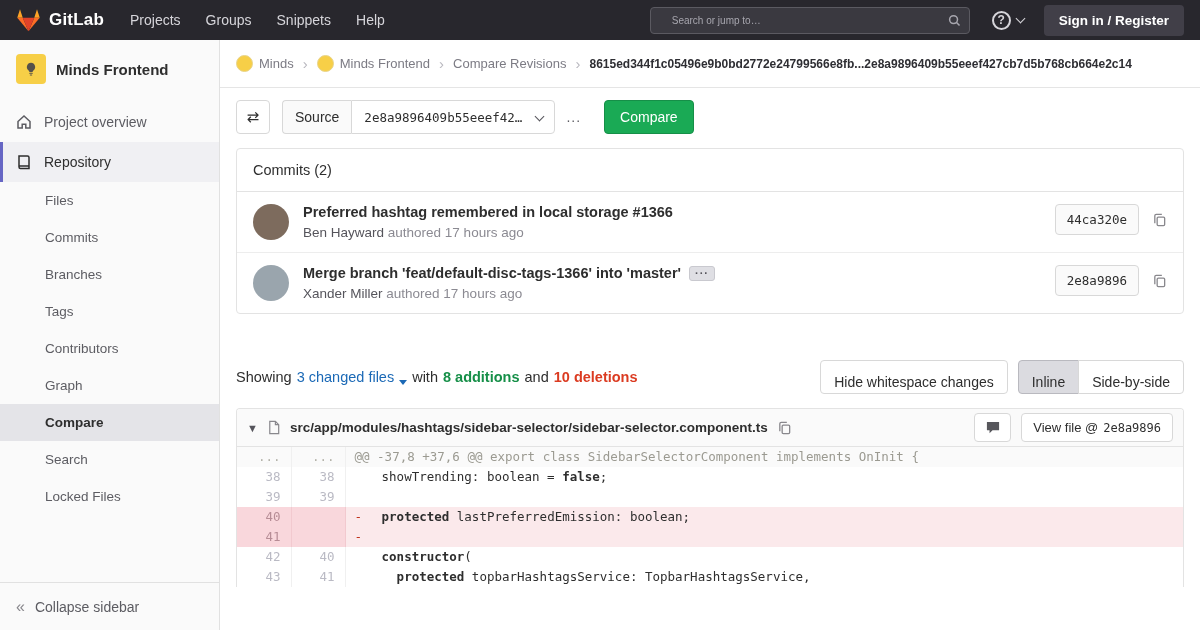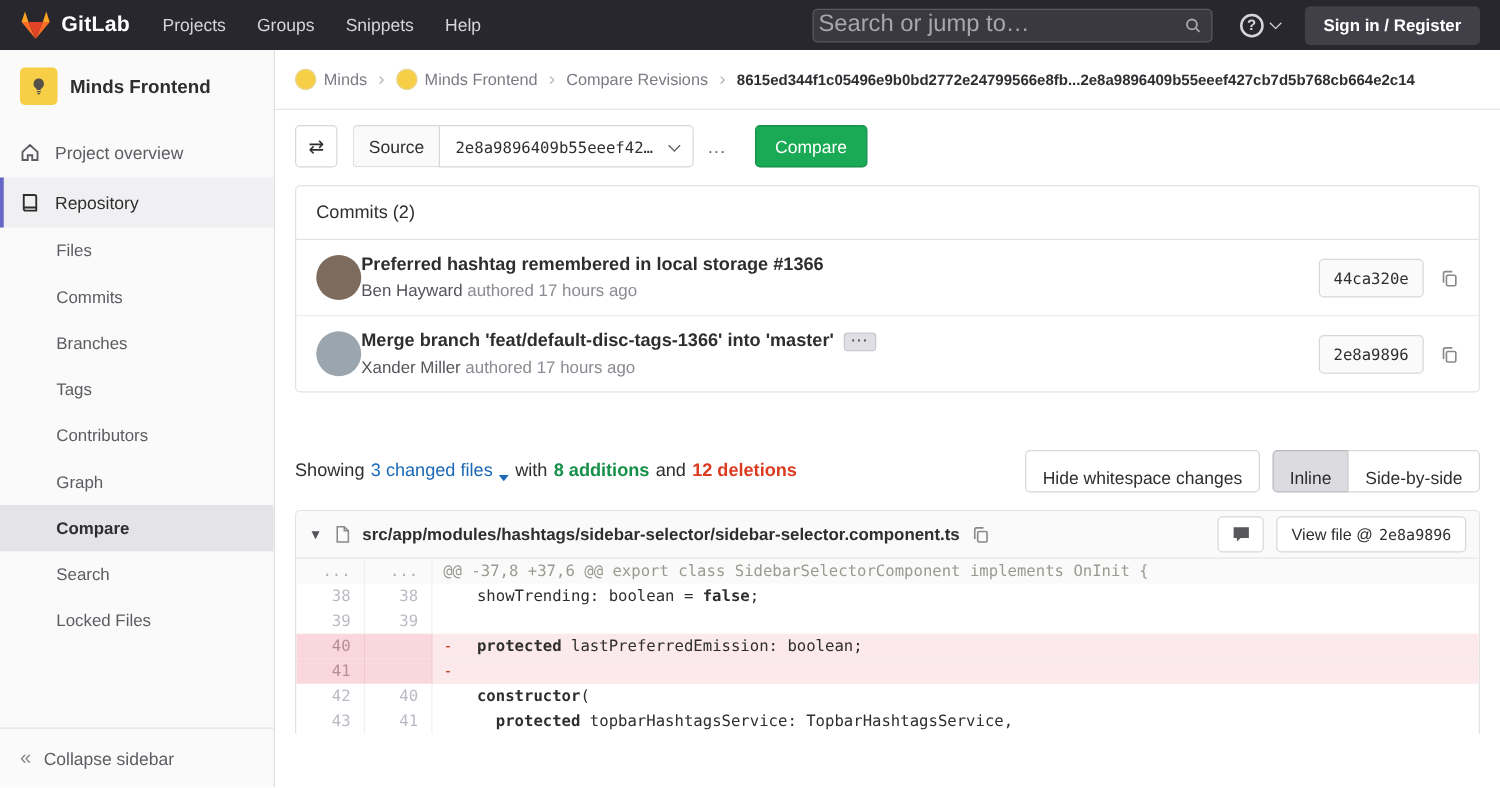--- a/index.html
+++ b/index.html
@@ -8,21 +8,21 @@
   a{text-decoration:none;color:inherit}
   button{font-family:inherit;cursor:pointer}
 
   
   .navbar{position:absolute;top:0;left:0;right:0;height:40px;background:#28272d;display:flex;align-items:center;padding:0 16px;z-index:20}
   .brand{display:flex;align-items:center;gap:8px;margin-right:26px;cursor:pointer}
   .brand-name{color:#fff;font-size:17px;font-weight:700;letter-spacing:.2px}
   .nav-links{display:flex;gap:25px}
   .nav-links a{color:#d6d5da;font-size:14px;cursor:pointer}
   .nav-search{position:relative;margin-left:auto;width:320px}
-  .nav-search input{width:100%;height:27px;background:#3a3940;border:1px solid #5b5a61;border-radius:4px;color:#c9c8cf;font-size:19px;padding:0 30px 0 4px;font-family:inherit;outline:none}
+  .nav-search input{width:100%;height:27px;background:#3a3940;border:1px solid #5b5a61;border-radius:4px;color:#c9c8cf;font-size:10px;padding:0 30px 0 21px;font-family:inherit;outline:none}
   .nav-search input::placeholder{color:#a7a6ae}
   .search-icon{position:absolute;right:8px;top:6px;pointer-events:none}
   .nav-help{display:flex;align-items:center;gap:6px;margin:0 20px 0 22px;cursor:pointer}
   .qcircle{width:19px;height:19px;border:2px solid #d6d5da;border-radius:50%;color:#d6d5da;font-size:12px;font-weight:700;display:flex;align-items:center;justify-content:center}
   .chevron{display:inline-block;width:7px;height:7px;border-right:1.6px solid currentColor;border-bottom:1.6px solid currentColor;transform:rotate(45deg);margin-top:-4px;color:#d6d5da}
   .signin{background:#413f48;border:none;border-radius:4px;color:#fff;font-size:13.5px;font-weight:700;padding:8px 15px}
 
   
   .sidebar{position:absolute;top:40px;left:0;width:220px;bottom:0;background:#fafafa;border-right:1px solid #e1e1e1;display:flex;flex-direction:column;z-index:10}
   .project-ctx{display:flex;align-items:center;gap:10px;padding:14px 16px;flex:none}
@@ -54,21 +54,21 @@
   .igroup{display:flex;height:34px}
   .ilabel{display:flex;align-items:center;background:#fafafa;border:1px solid #d8d8d8;border-right:0;border-radius:4px 0 0 4px;padding:0 12px;font-size:14px;color:#2e2e2e}
   .idrop{display:flex;align-items:center;background:#fff;border:1px solid #d8d8d8;border-radius:0 4px 4px 0;padding:0 11px 0 12px;font-family:"DejaVu Sans Mono","Liberation Mono",monospace;font-size:12.5px;color:#2e2e2e;cursor:pointer;min-width:198px;justify-content:space-between;gap:14px}
   .idrop .chevron{color:#55545b;margin-top:-2px}
   .fdots{margin:0 11px;color:#5c5c62;letter-spacing:1px}
   .compare-btn{margin-left:12px;height:34px;padding:0 15px;background:var(--compare-green,#1aaa55);border:1px solid #168f48;border-radius:4px;color:#fff;font-size:14px}
 
   
   .commits-box{margin-top:14px;border:1px solid #e3e3e3;border-radius:4px}
   .commits-header{padding:13px 16px;font-size:14.5px;color:#2e2e2e;border-bottom:1px solid #e3e3e3}
-  .commit-row{display:flex;align-items:center;padding:12px 16px}
+  .commit-row{display:flex;align-items:flex-start;gap:14px;padding:12px 16px}
   .commit-row + .commit-row{border-top:1px solid #ededed}
   .commit-avatar{width:36px;height:36px;border-radius:50%;flex:none;background:#8a8a8a}
   .commit-main{min-width:0}
   .commit-title{display:flex;align-items:center;gap:8px;font-size:14.5px;font-weight:700;color:#2e2e2e;margin-bottom:5px}
   .commit-title > span{cursor:pointer}
   .expand-btn{background:#dfdfe4;border:1px solid #c9c9cf;border-radius:3px;height:15px;padding:0 5px;font-size:11px;line-height:11px;color:#55545b;letter-spacing:1px;font-weight:700}
   .commit-meta{display:block;font-size:13.5px;color:#8b8a92;font-weight:400}
   .commit-meta .author{color:#55545b;cursor:pointer}
   .commit-right{margin-left:auto;display:flex;align-items:center;gap:13px}
   .sha-btn{border:1px solid #d8d8d8;background:#fafafa;border-radius:4px;padding:7px 11px;font-family:"DejaVu Sans Mono","Liberation Mono",monospace;font-size:12.5px;color:#2e2e2e}
@@ -270,21 +270,21 @@
 
     <div class="stats-row">
       <span class="piece">Showing</span>
       <span class="files-link">
         <span>3 changed files</span>
         <span class="caret-down"></span>
       </span>
       <span class="piece">with</span>
       <span class="additions">8 additions</span>
       <span class="piece">and</span>
-      <span class="deletions">12 deletions</span>
+      <span class="deletions">10 deletions</span>
       <div class="stats-buttons">
         <button class="btn-plain">Hide whitespace changes</button>
         <div class="seg">
           <button class="btn-plain seg-left active">Inline</button>
           <button class="btn-plain seg-right">Side-by-side</button>
         </div>
       </div>
     </div>
 
     <section class="diff-box">

